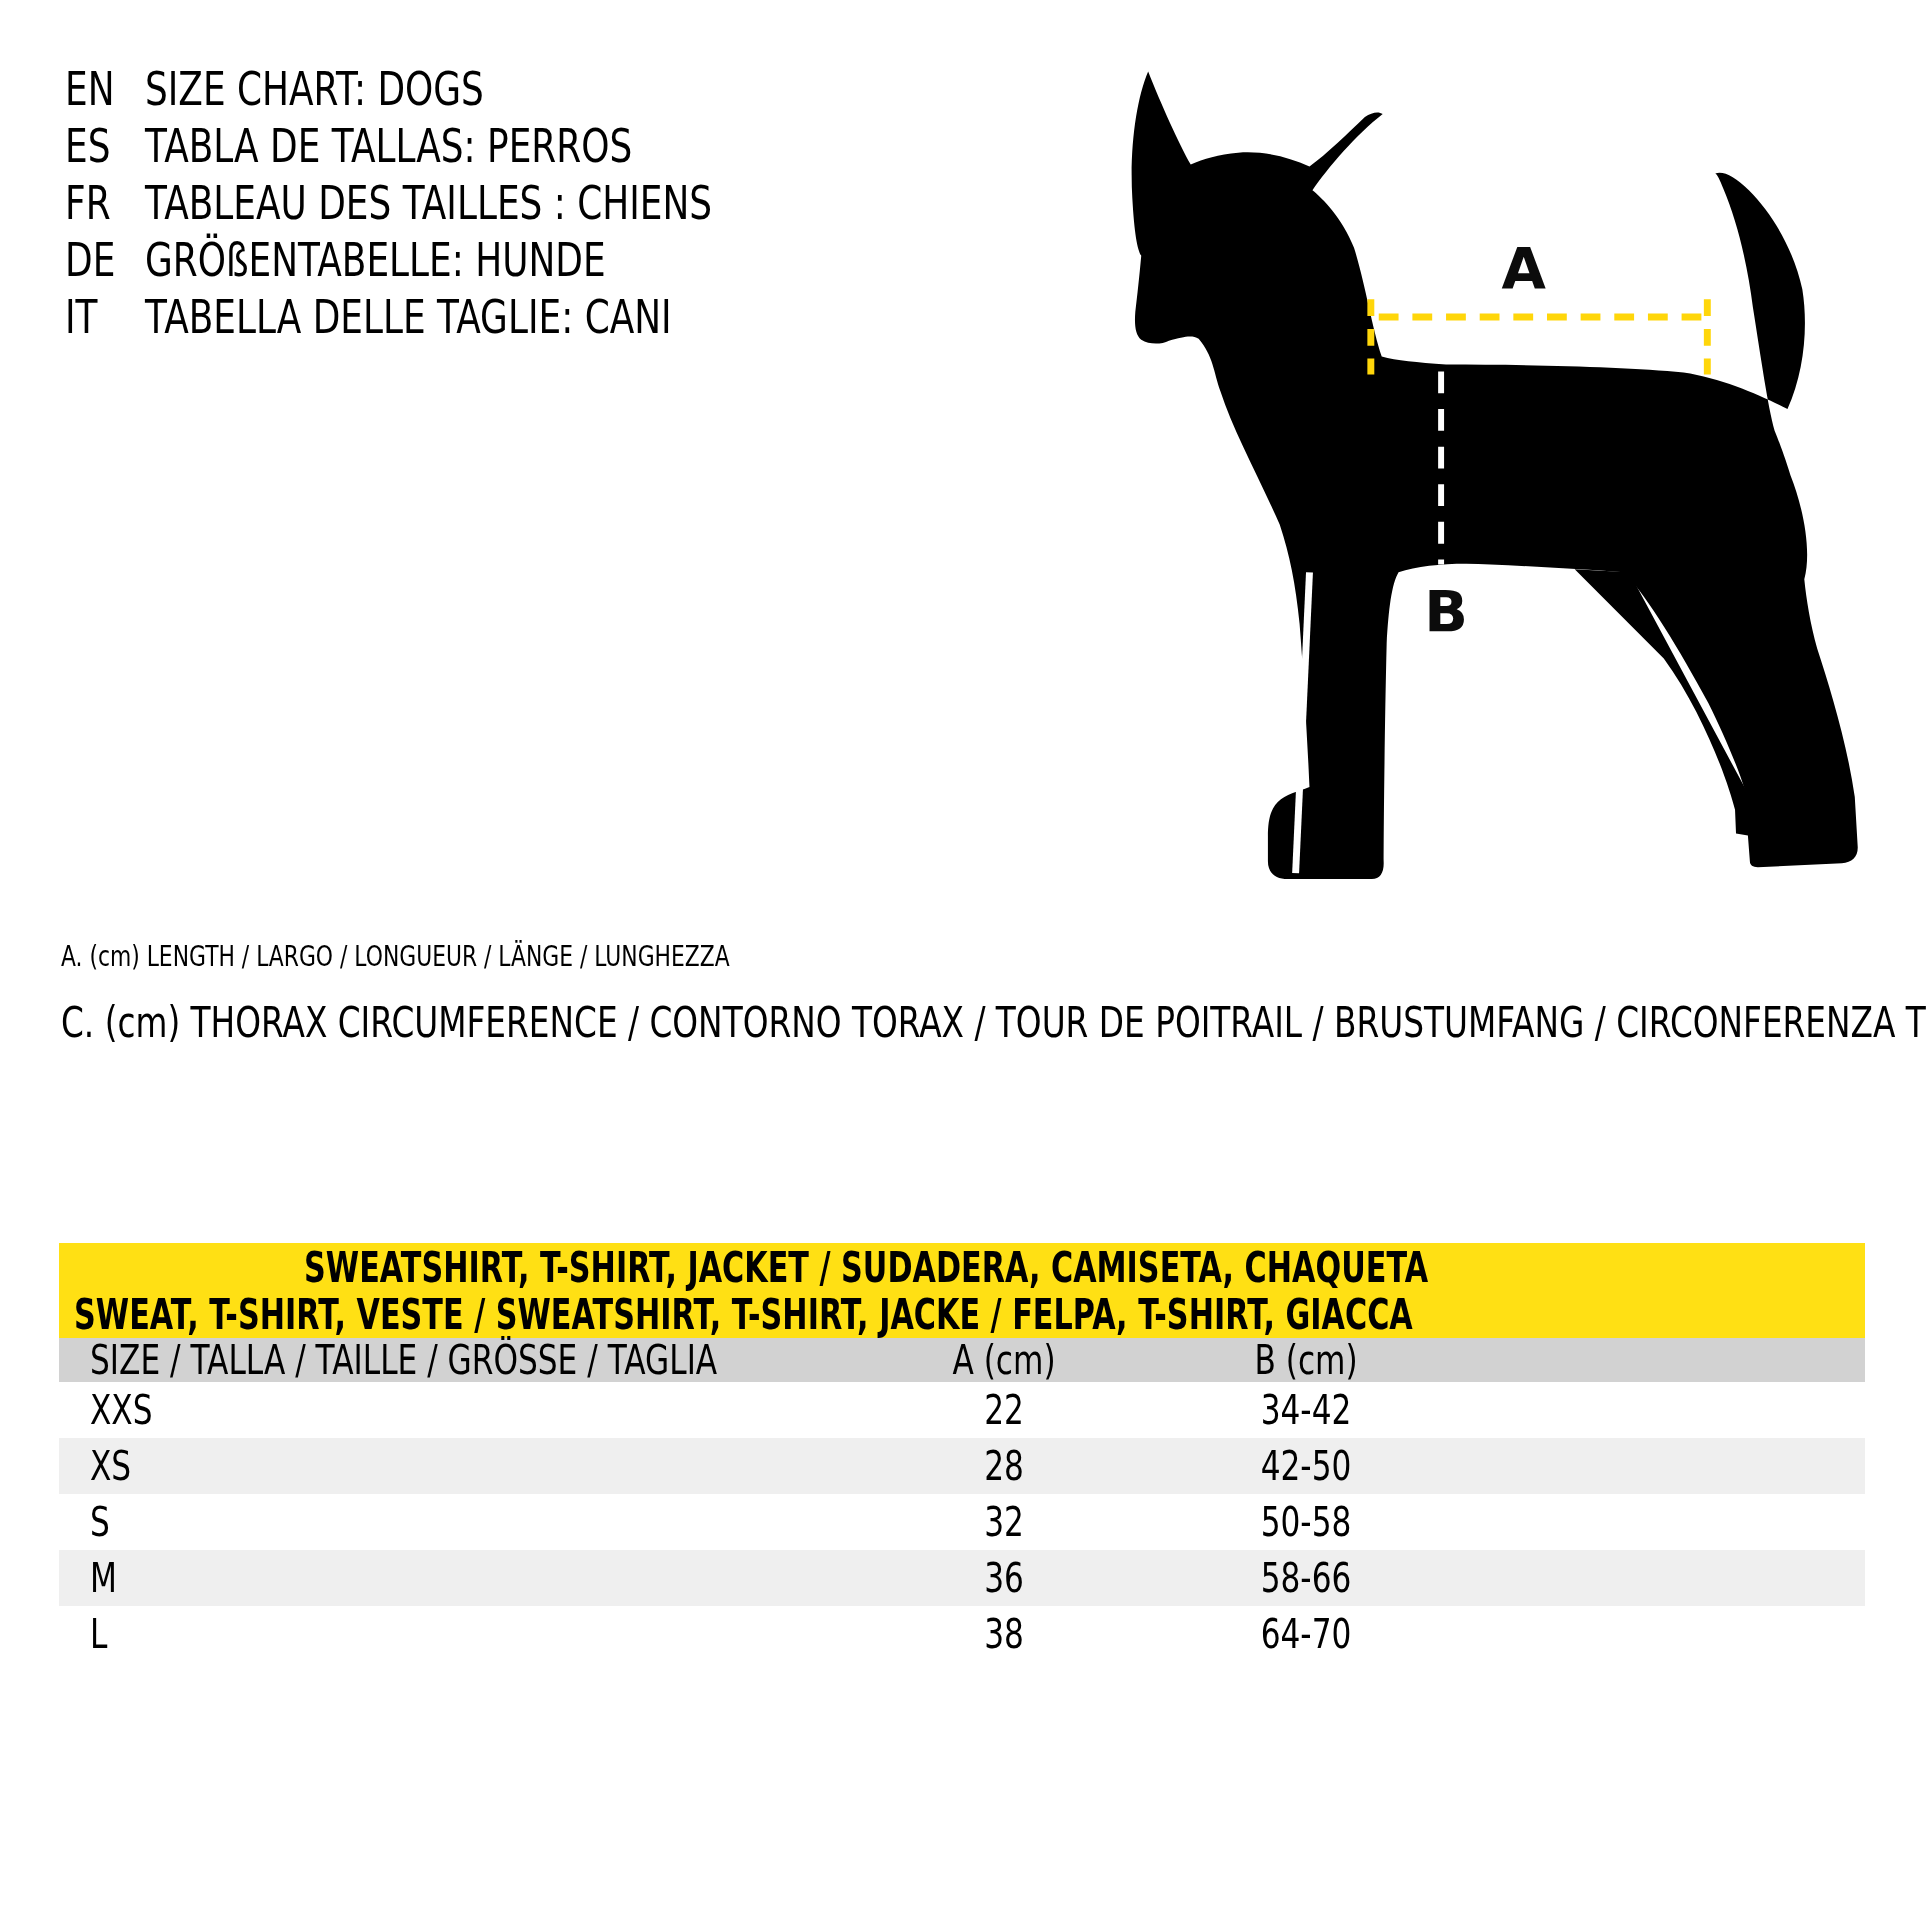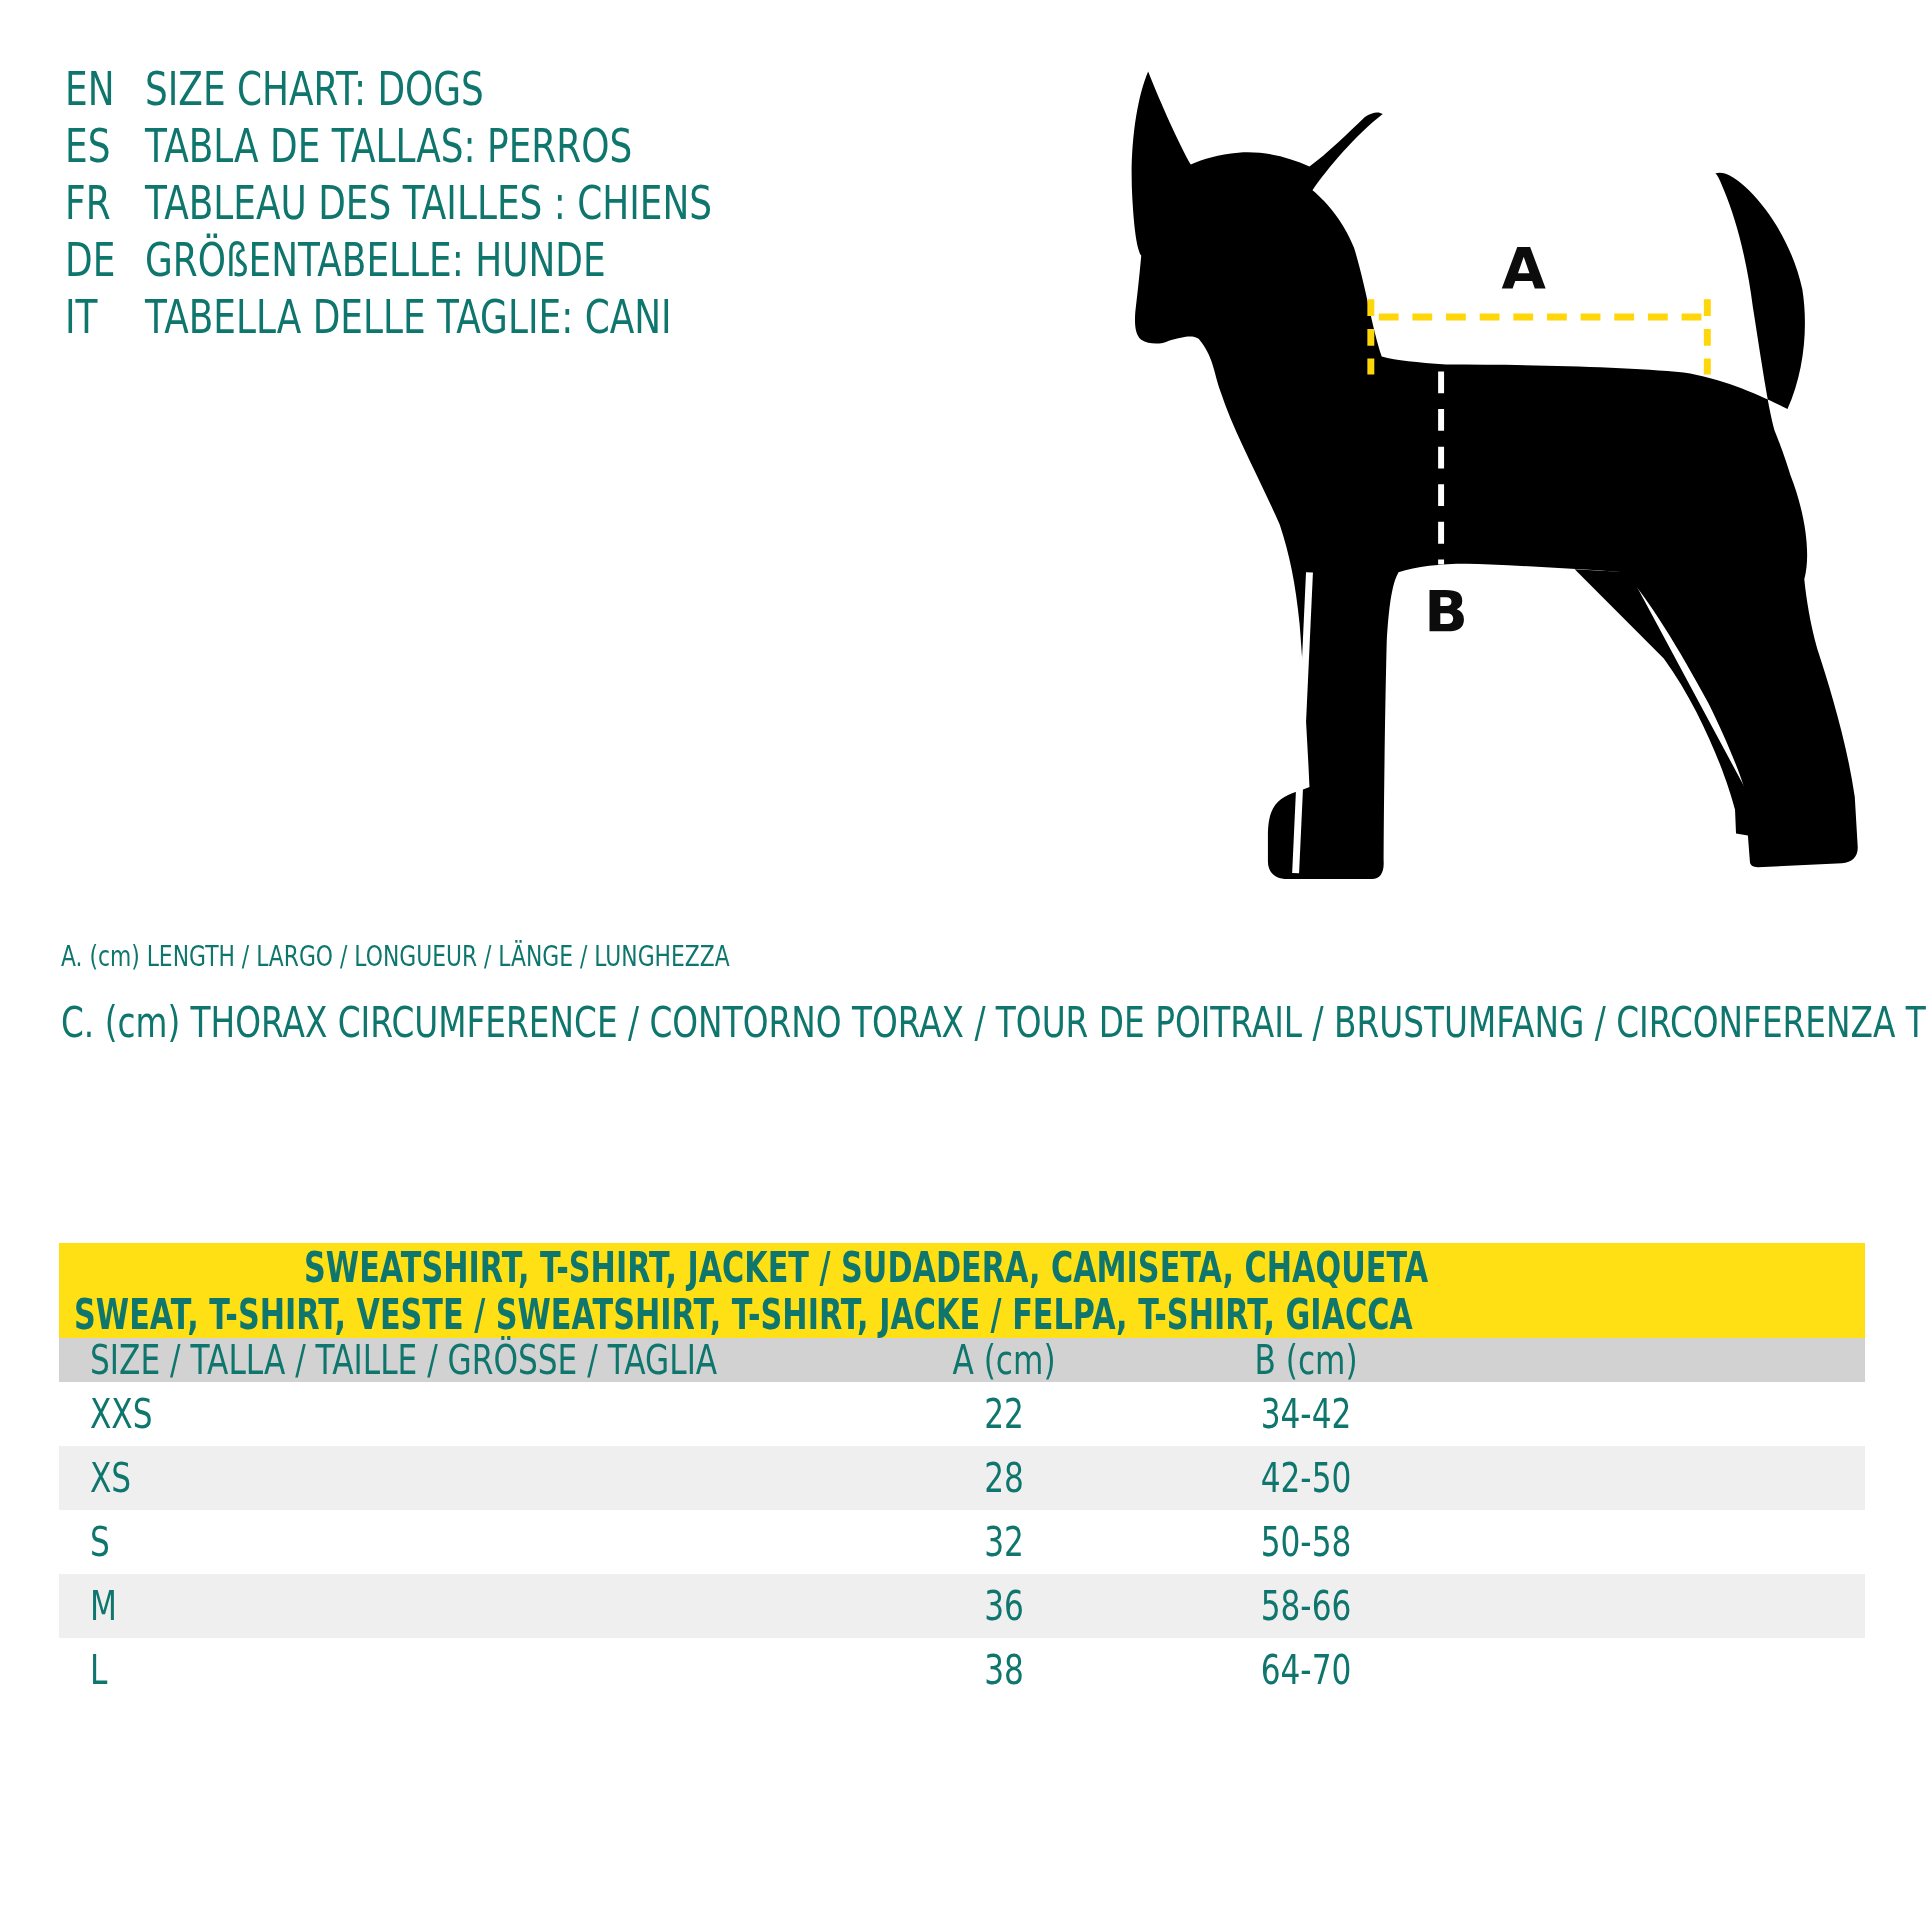--- a/index.html
+++ b/index.html
@@ -1,18 +1,18 @@
 <!DOCTYPE html>
 <html><head>
 <meta charset="utf-8">
 <style>
   html,body{margin:0;padding:0;background:#fff;}
   #canvas{
     position:relative;width:1927px;height:1927px;background:#ffffff;overflow:hidden;
-    font-family:"DejaVu Sans","Liberation Sans",sans-serif;color:#0f766e;
+    font-family:"DejaVu Sans","Liberation Sans",sans-serif;color:#000000;
   }
   
   .cx{display:inline-block;transform:scaleX(0.78);transform-origin:0 50%;white-space:nowrap;}
   .cxb{display:inline-block;transform:scaleX(0.72);transform-origin:0 50%;white-space:nowrap;font-weight:700;}
   .cxc{display:inline-block;transform:translateX(-50%) scaleX(0.78);white-space:nowrap;}
 
   
   .lang-list{position:absolute;left:65px;top:61px;}
   .lang-row{height:57px;line-height:57px;font-size:46px;}
   .lang-code{position:absolute;left:0;}
@@ -23,21 +23,21 @@
   .dog-caption{position:absolute;left:65px;top:761px;font-size:44px;line-height:55px;}
   .legend-a{position:absolute;left:61px;top:901px;font-size:28px;line-height:55px;margin-top:28px;}
   .legend-c{position:absolute;left:61px;top:995px;font-size:42px;line-height:55px;}
   .brand-line{position:absolute;left:65px;top:1107px;font-size:44px;line-height:55px;}
 
   
   .size-table{position:absolute;left:59px;top:1243px;width:1806px;}
   .banner{height:95px;display:flex;flex-direction:column;justify-content:center;padding-left:15px;box-sizing:border-box;}
   .banner-line{font-size:42px;line-height:47px;}
   .thead{height:44px;display:flex;align-items:center;position:relative;font-size:40px;}
-  .trow{height:64px;display:flex;align-items:center;position:relative;font-size:40px;}
+  .trow{height:56px;display:flex;align-items:center;position:relative;font-size:40px;}
   .cell-size{padding-left:31px;}
   .cell-a{position:absolute;left:945px;}
   .cell-b{position:absolute;left:1247px;}
 
   
   .dog-svg{position:absolute;left:1030px;top:30px;width:842px;height:861px;}
   .meas-label{font-family:"DejaVu Sans","Liberation Sans",sans-serif;font-weight:700;font-size:58px;fill:#0c0c0c;}
 </style>
 </head>
 <body>

